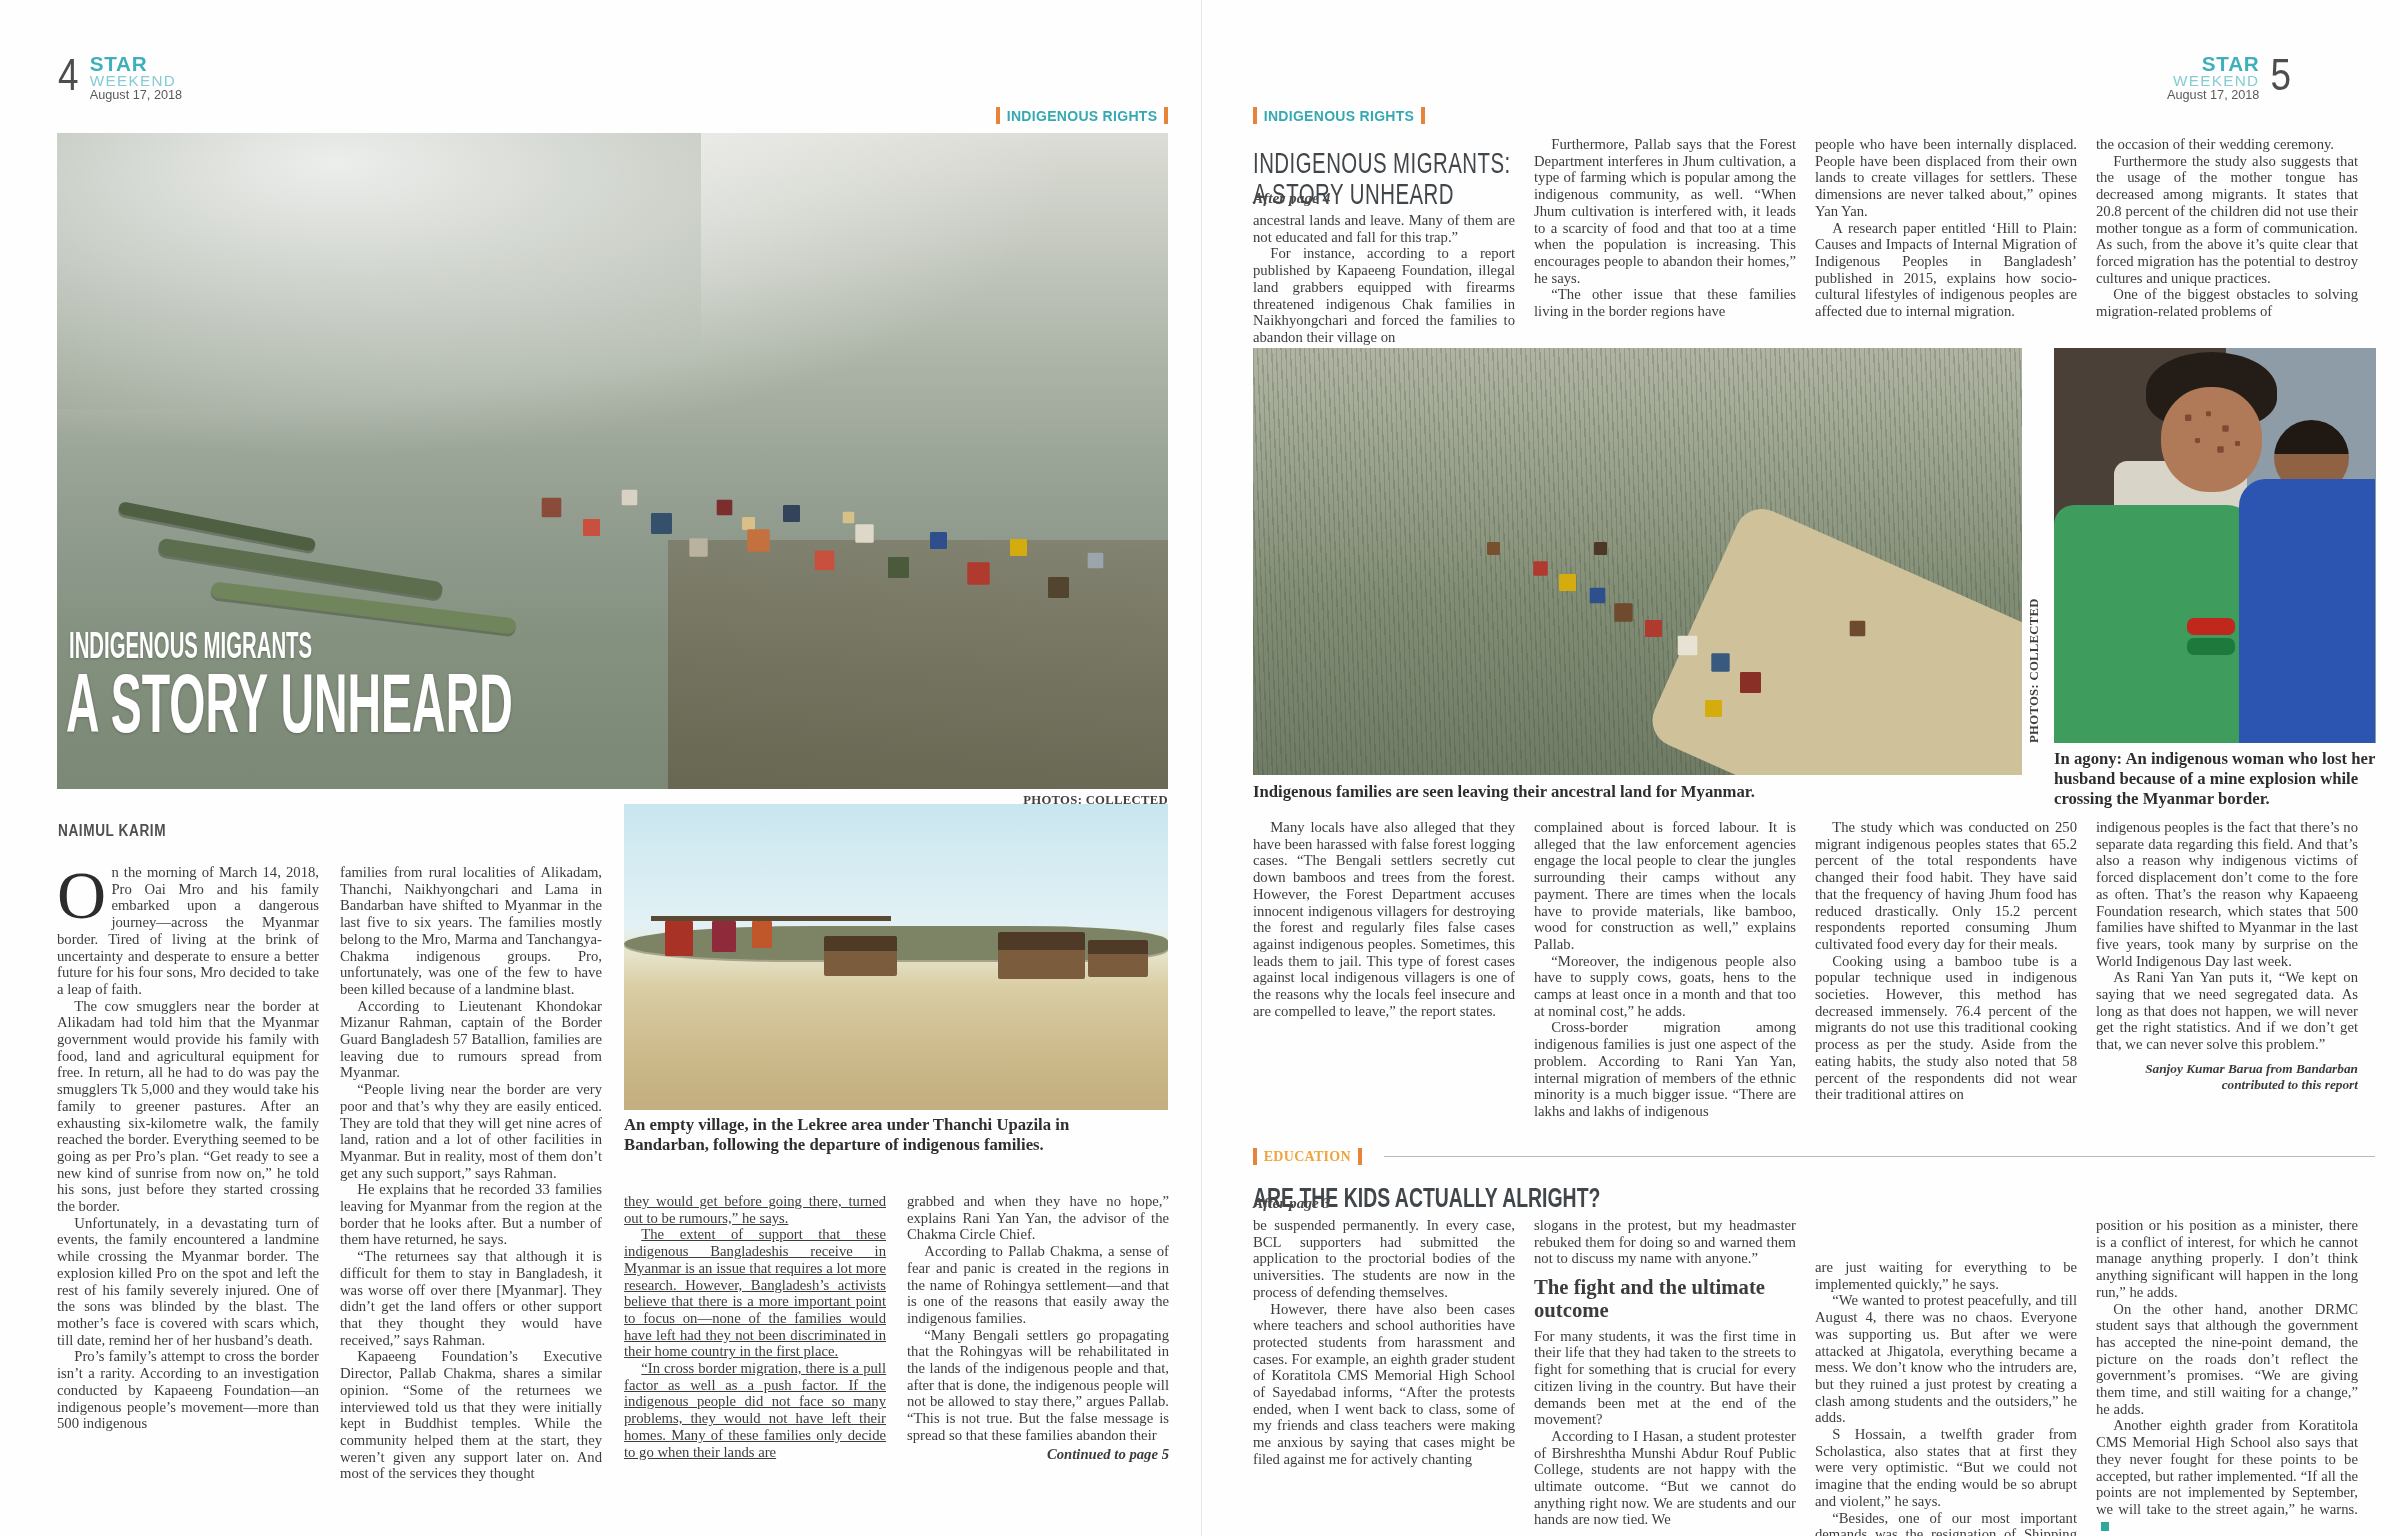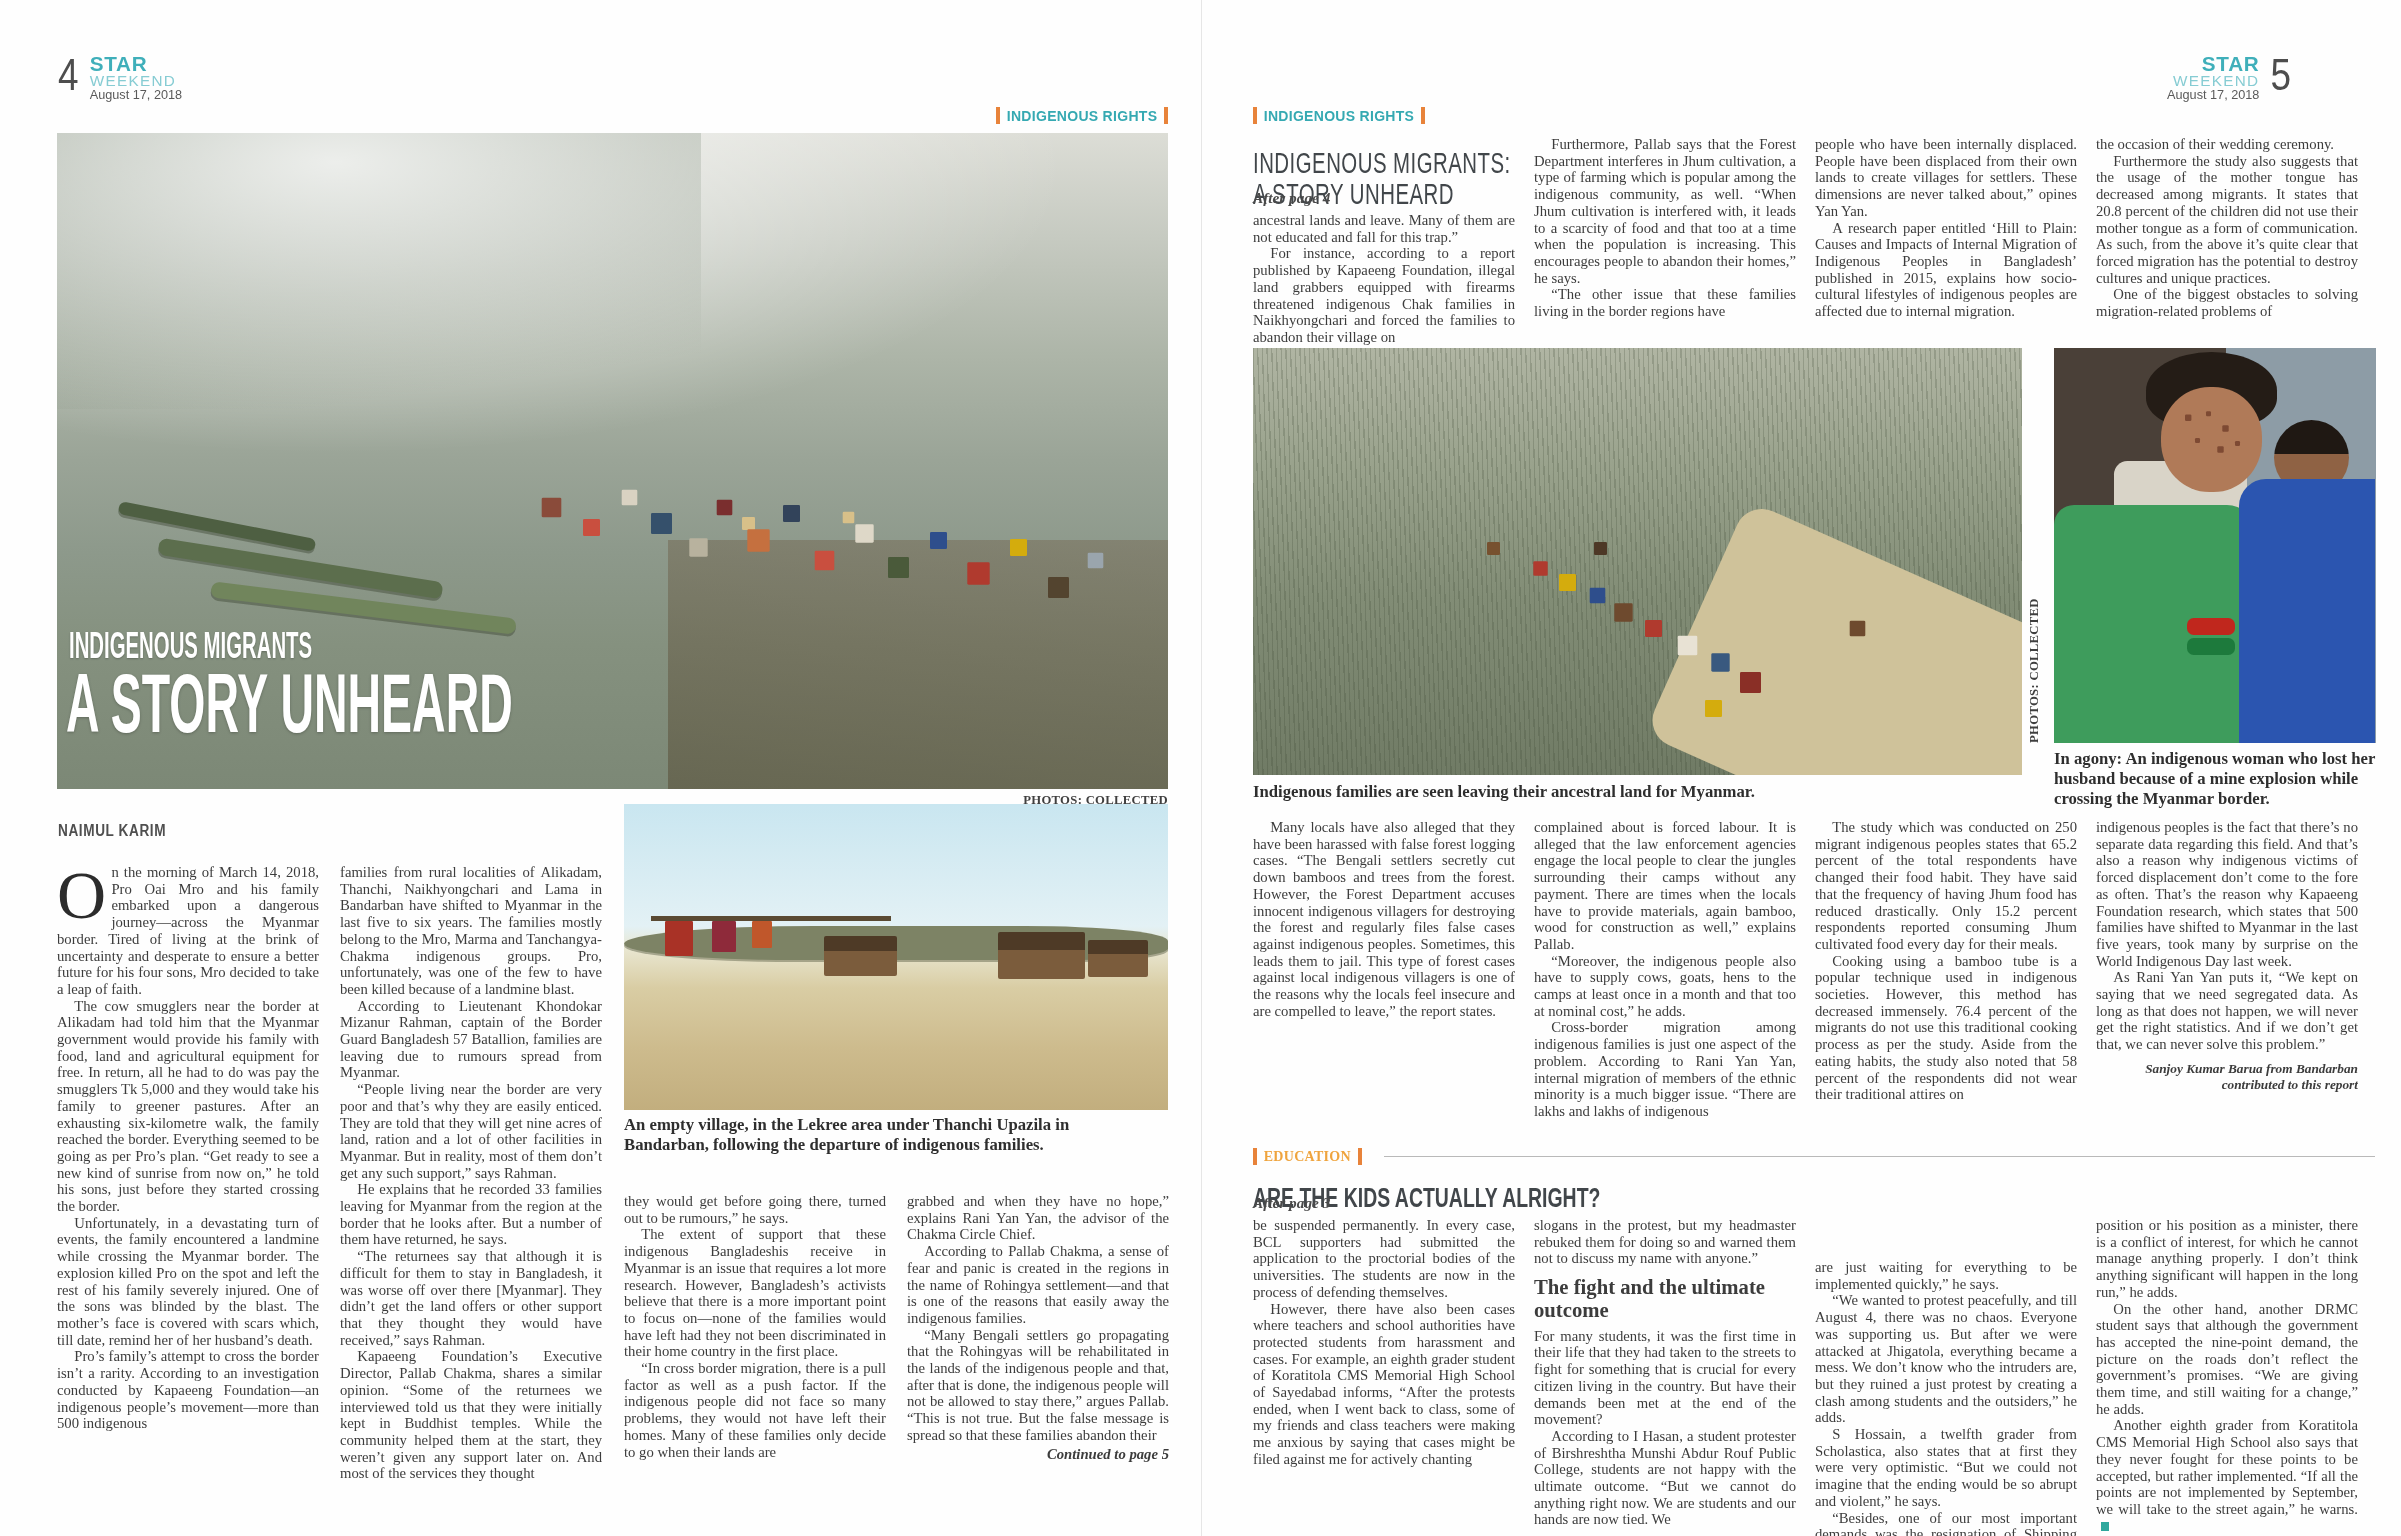--- a/index.html
+++ b/index.html
@@ -67,21 +67,21 @@
   .col{position:absolute;width:262px;overflow:hidden;font-size:14.7px;line-height:16.7px;text-align:justify;}
   .para{margin:0;text-indent:17.3px;}
   .para.cont,.para.dropcap,.para.subhead,.para.contrib,.para.continued{text-indent:0;}
   .para.continued{text-align:right;font-style:italic;font-weight:700;margin-top:2.7px;}
   .para.contrib{text-align:right;font-style:italic;font-weight:700;font-size:13.3px;line-height:16px;margin-top:8px;}
   .para.subhead{font-weight:700;font-size:20.7px;line-height:23px;margin:9.3px 0 5.3px;text-align:left;}
   .dropcap-letter{float:left;font-size:68px;line-height:56px;padding:2.7px 5.3px 0 0;color:#2c2c2c;}
   .end-square{display:inline-block;width:8.7px;height:8.7px;background:#2fa89d;margin-left:4.7px;}
   .lp-c1{left:57px;top:864px;height:673px;}
   .lp-c2{left:340px;top:864px;height:673px;}
-  .lp-c3{left:624px;top:1193px;height:344px;}
+  .lp-c3{left:624px;top:1193px;height:344px;text-decoration:underline;}
   .lp-c4{left:907px;top:1193px;height:344px;}
   .rp-t1{left:1253px;top:212px;height:133px;}
   .rp-t2{left:1534px;top:136px;height:210px;}
   .rp-t3{left:1815px;top:136px;height:210px;}
   .rp-t4{left:2096px;top:136px;height:210px;}
   .rp-m1{left:1253px;top:819px;height:334px;}
   .rp-m2{left:1534px;top:819px;height:334px;}
   .rp-m3{left:1815px;top:819px;height:334px;}
   .rp-m4{left:2096px;top:819px;height:334px;}
   .rp-b1{left:1253px;top:1217px;height:316px;}
@@ -274,21 +274,21 @@
     <div class="art pt-childhead"></div>
     <div class="art pt-blue"></div>
     <div class="art pt-red"></div>
   </figure>
   <div class="caption cap-portrait">In agony: An indigenous woman who lost her husband because of a mine explosion while crossing the Myanmar border.</div>
 
   <div class="col rp-m1">
       <p class="para">Many locals have also alleged that they have been harassed with false forest logging cases. “The Bengali settlers secretly cut down bamboos and trees from the forest. However, the Forest Department accuses innocent indigenous villagers for destroying the forest and regularly files false cases against indigenous peoples. Sometimes, this leads them to jail. This type of forest cases against local indigenous villagers is one of the reasons why the locals feel insecure and are compelled to leave,” the report states.</p>
     </div>
   <div class="col rp-m2">
-      <p class="para cont">complained about is forced labour. It is alleged that the law enforcement agencies engage the local people to clear the jungles surrounding their camps without any payment. There are times when the locals have to provide materials, again bamboo, wood for construction as well,” explains Pallab.</p>
+      <p class="para cont">complained about is forced labour. It is alleged that the law enforcement agencies engage the local people to clear the jungles surrounding their camps without any payment. There are times when the locals have to provide materials, like bamboo, wood for construction as well,” explains Pallab.</p>
       <p class="para">“Moreover, the indigenous people also have to supply cows, goats, hens to the camps at least once in a month and that too at nominal cost,” he adds.</p>
       <p class="para">Cross-border migration among indigenous families is just one aspect of the problem. According to Rani Yan Yan, internal migration of members of the ethnic minority is a much bigger issue. “There are lakhs and lakhs of indigenous</p>
     </div>
   <div class="col rp-m3">
       <p class="para">The study which was conducted on 250 migrant indigenous peoples states that 65.2 percent of the total respondents have changed their food habit. They have said that the frequency of having Jhum food has reduced drastically. Only 15.2 percent respondents reported consuming Jhum cultivated food every day for their meals.</p>
       <p class="para">Cooking using a bamboo tube is a popular technique used in indigenous societies. However, this method has decreased immensely. 76.4 percent of the migrants do not use this traditional cooking process as per the study. Aside from the eating habits, the study also noted that 58 percent of the respondents did not wear their traditional attires on</p>
     </div>
   <div class="col rp-m4">
       <p class="para cont">indigenous peoples is the fact that there’s no separate data regarding this field. And that’s also a reason why indigenous victims of forced displacement don’t come to the fore as often. That’s the reason why Kapaeeng Foundation research, which states that 500 families have shifted to Myanmar in the last five years, took many by surprise on the World Indigenous Day last week.</p>
       <p class="para">As Rani Yan Yan puts it, “We kept on saying that we need segregated data. As long as that does not happen, we will never get the right statistics. And if we don’t get that, we can never solve this problem.”</p>

